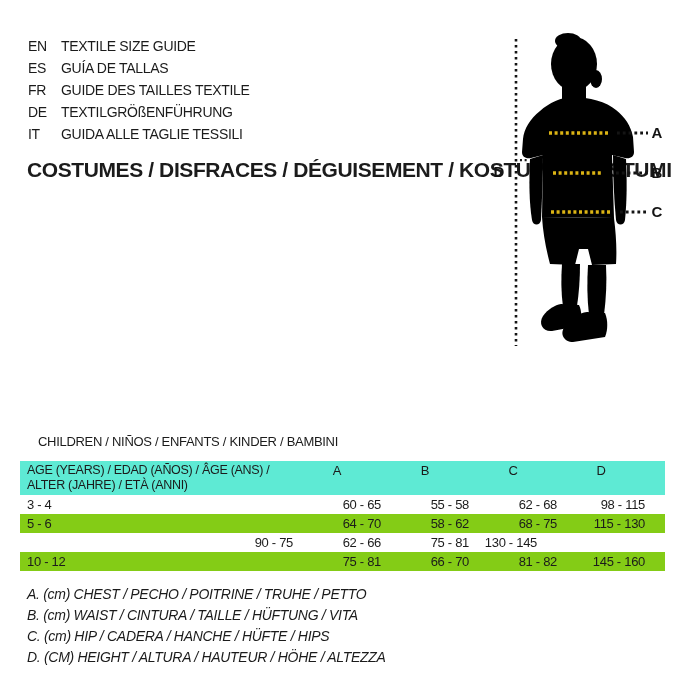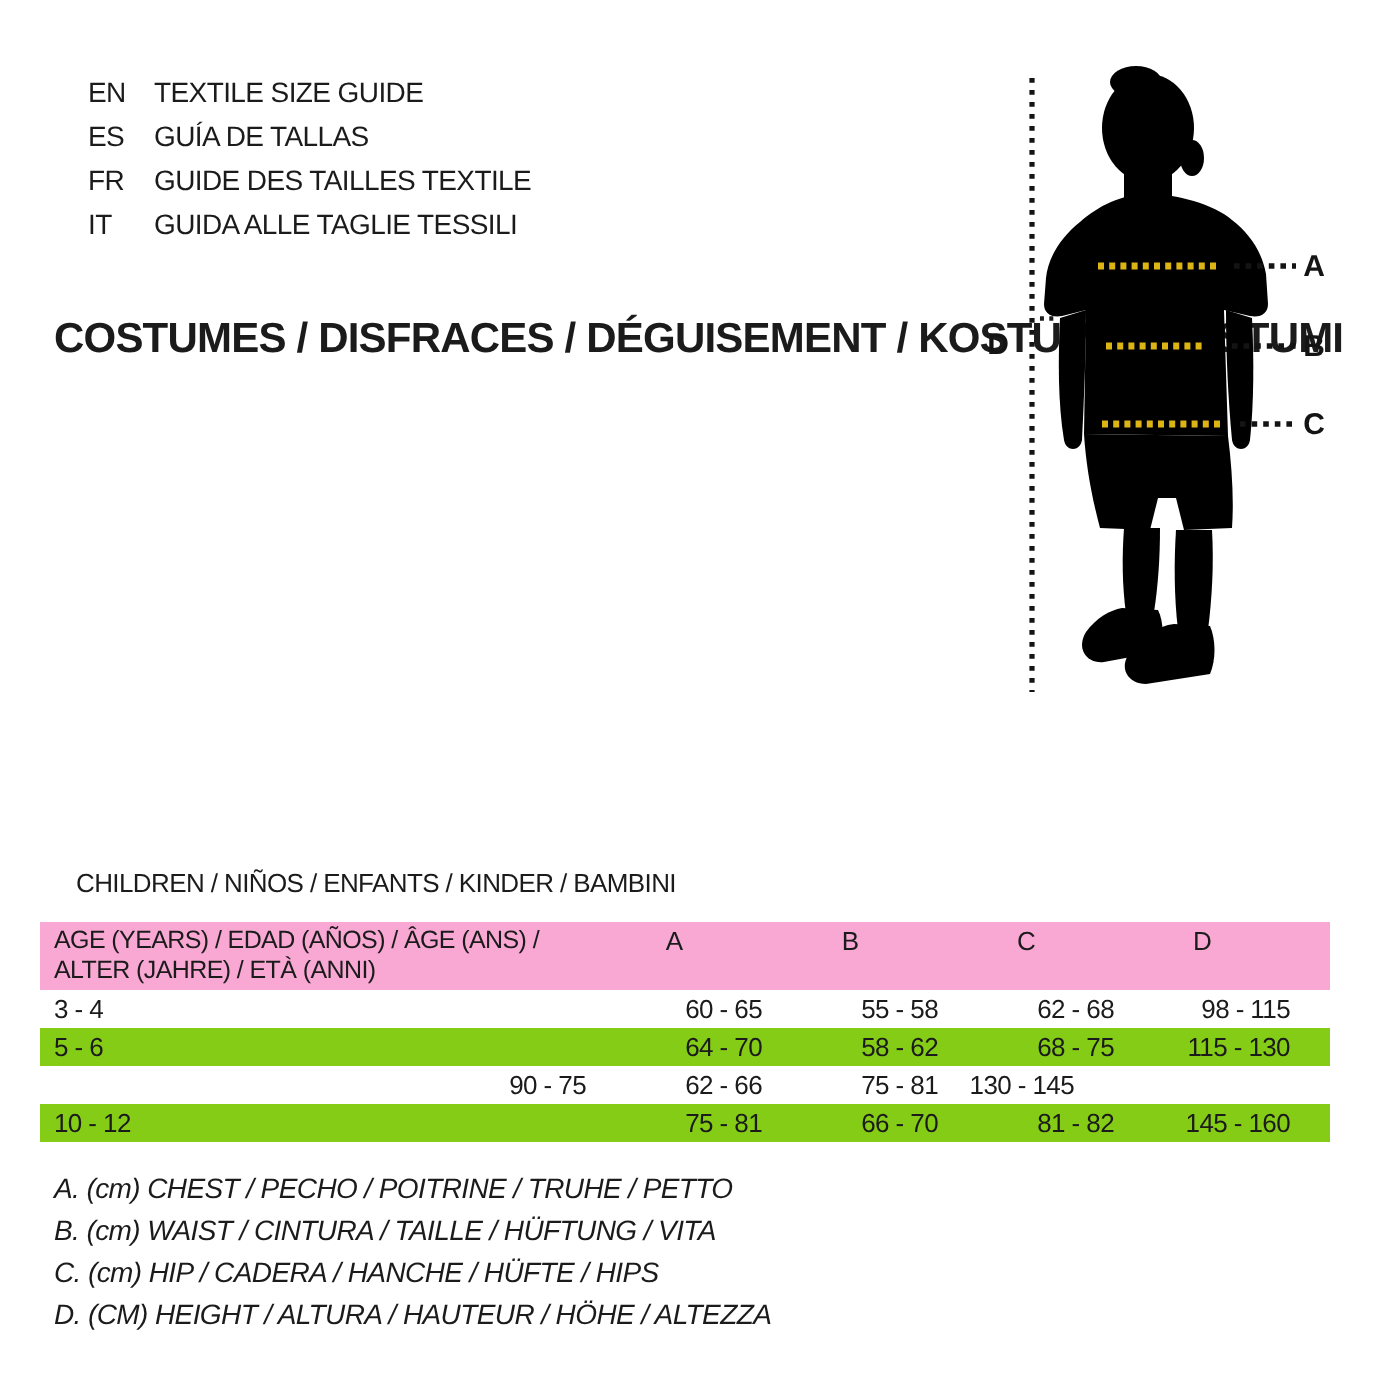--- a/index.html
+++ b/index.html
@@ -2,33 +2,33 @@
 <html><head>
 <meta charset="utf-8">
 <style>
   html,body{margin:0;padding:0;background:#fff;}
   .canvas{
     position:relative;width:700px;height:700px;background:#ffffff;
     font-family:"Liberation Sans","DejaVu Sans",sans-serif;
     color:#1b1b1b;overflow:hidden;
   }
   
-  .lang-block{position:absolute;left:44px;top:35px;}
+  .lang-block{position:absolute;left:28px;top:35px;}
   .lang-row{display:flex;height:22px;align-items:center;font-size:14px;letter-spacing:-0.3px;white-space:nowrap;}
   .lang-code{width:33px;flex:none;}
   
   .category-title{position:absolute;left:27px;top:158px;font-size:21px;font-weight:700;letter-spacing:-0.4px;white-space:nowrap;}
   
   .diagram{position:absolute;left:460px;top:18px;width:240px;height:340px;}
   .diagram text{font-family:"Liberation Sans","DejaVu Sans",sans-serif;font-weight:700;font-size:15px;fill:#141414;}
   
   .section-title{position:absolute;left:38px;top:434px;font-size:13px;letter-spacing:-0.3px;white-space:nowrap;}
   
   .size-table{position:absolute;left:20px;top:461px;width:645px;font-size:13px;letter-spacing:-0.3px;}
-  .t-head{display:grid;grid-template-columns:273px 88px 88px 88px 108px;background:#f9a8d4;padding:2px 0 3px 0;}
+  .t-head{display:grid;grid-template-columns:273px 88px 88px 88px 108px;background:#5eead4;padding:2px 0 3px 0;}
   .t-head .age-cell{padding-left:7px;font-size:12.5px;line-height:14.5px;}
   .t-head .col-letter{text-align:center;padding-top:1px;line-height:14.5px;}
   .t-row{display:grid;grid-template-columns:273px 88px 88px 88px 108px;height:19px;line-height:19px;}
   .t-row.shaded{background:#84cc16;}
   .t-row .age-cell{padding-left:7px;}
   .t-row .val-cell{text-align:right;}
   .col-d{padding-right:20px;}
   
   .legend-block{position:absolute;left:27px;top:584px;font-size:14px;letter-spacing:-0.3px;font-style:italic;}
   .legend-line{height:21px;line-height:21px;white-space:nowrap;}
@@ -43,20 +43,24 @@
       <span class="lang-code">EN</span>
       <span>TEXTILE SIZE GUIDE</span>
     </div>
     <div class="lang-row">
       <span class="lang-code">ES</span>
       <span>GUÍA DE TALLAS</span>
     </div>
     <div class="lang-row">
       <span class="lang-code">FR</span>
       <span>GUIDE DES TAILLES TEXTILE</span>
+    </div>
+    <div class="lang-row">
+      <span class="lang-code">DE</span>
+      <span>TEXTILGRÖßENFÜHRUNG</span>
     </div>
     <div class="lang-row">
       <span class="lang-code">IT</span>
       <span>GUIDA ALLE TAGLIE TESSILI</span>
     </div>
   </div>
 
   <div class="category-title">COSTUMES / DISFRACES / DÉGUISEMENT / KOSTÜME / COSTUMI</div>
 
   <svg class="diagram" width="240" height="340" viewBox="0 0 240 340">

